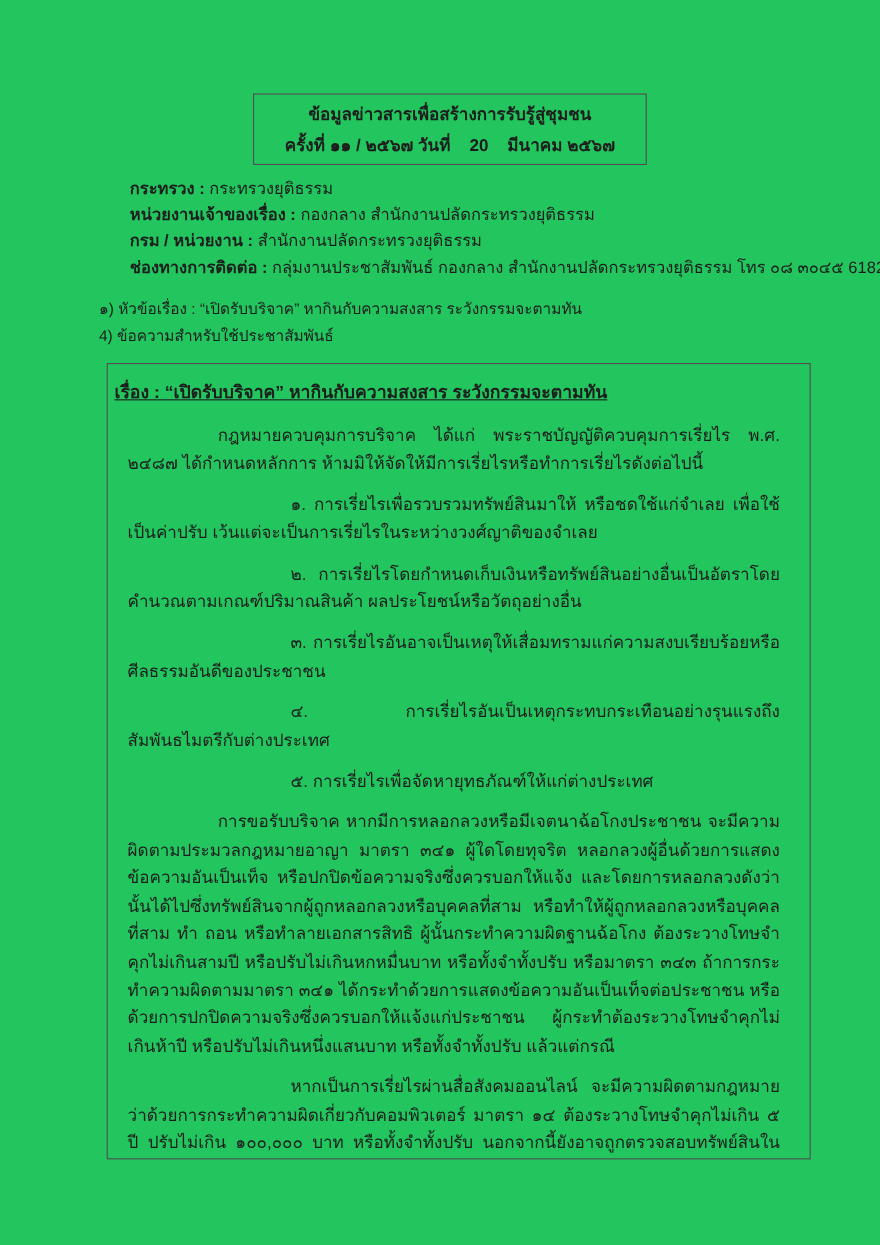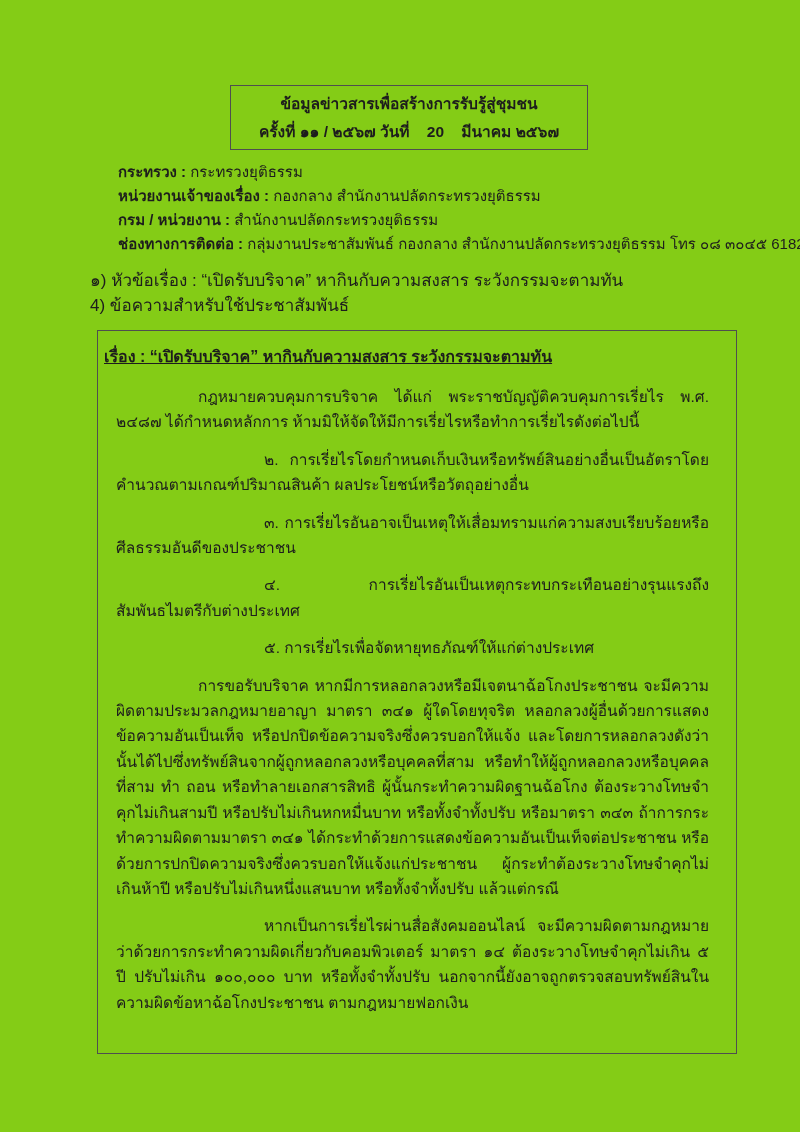--- a/index.html
+++ b/index.html
@@ -1,20 +1,20 @@
 <!DOCTYPE html>
 <html><head>
 <meta charset="utf-8">
 <style>
   html, body { margin: 0; padding: 0; background: #ffffff; }
   .page {
     position: relative;
     width: 800px;
     height: 1132px;
-    background: #84cc16;
+    background: #22c55e;
     font-family: "Liberation Sans", sans-serif;
     color: #1d1d1d;
     overflow: hidden;
   }
   .header-box {
     position: absolute;
     left: 230px; top: 85px;
     width: 356px; height: 63px;
     border: 1px solid #4f4f4f;
     display: flex;
@@ -34,21 +34,21 @@
     font-size: 15px;
     line-height: 24px;
     margin-left: 28px;
   }
   .meta-row { white-space: nowrap; }
   .meta-label { font-weight: bold; }
   .pre-list {
     position: absolute;
     left: 90px; top: 268px;
     width: 660px;
-    font-size: 17px;
+    font-size: 14px;
     line-height: 25px;
   }
   .doc-box {
     position: absolute;
     left: 97px; top: 330px;
     width: 640px; height: 724px;
     border: 1px solid #4f4f4f;
     box-sizing: border-box;
     padding: 13px 15px 0 6px;
     overflow: hidden;
@@ -100,20 +100,21 @@
 
   <div class="pre-list">
     <div>๑) หัวข้อเรื่อง : “เปิดรับบริจาค” หากินกับความสงสาร ระวังกรรมจะตามทัน</div>
     <div>4) ข้อความสำหรับใช้ประชาสัมพันธ์</div>
   </div>
 
   <div class="doc-box">
     <div class="doc-title">เรื่อง : “เปิดรับบริจาค” หากินกับความสงสาร ระวังกรรมจะตามทัน</div>
     <div class="doc-body">
       <p class="ind-md">กฎหมายควบคุมการบริจาค ได้แก่ พระราชบัญญัติควบคุมการเรี่ยไร พ.ศ. ๒๔๘๗ ได้กำหนดหลักการ ห้ามมิให้จัดให้มีการเรี่ยไรหรือทำการเรี่ยไรดังต่อไปนี้</p>
+      <p class="ind-lg">๑. การเรี่ยไรเพื่อรวบรวมทรัพย์สินมาให้ หรือชดใช้แก่จำเลย เพื่อใช้เป็นค่าปรับ เว้นแต่จะเป็นการเรี่ยไรในระหว่างวงศ์ญาติของจำเลย</p>
       <p class="ind-lg">๒. การเรี่ยไรโดยกำหนดเก็บเงินหรือทรัพย์สินอย่างอื่นเป็นอัตราโดยคำนวณตามเกณฑ์ปริมาณสินค้า ผลประโยชน์หรือวัตถุอย่างอื่น</p>
       <p class="ind-lg">๓. การเรี่ยไรอันอาจเป็นเหตุให้เสื่อมทรามแก่ความสงบเรียบร้อยหรือศีลธรรมอันดีของประชาชน</p>
       <p class="ind-lg">๔. การเรี่ยไรอันเป็นเหตุกระทบกระเทือนอย่างรุนแรงถึงสัมพันธไมตรีกับต่างประเทศ</p>
       <p class="ind-lg">๕. การเรี่ยไรเพื่อจัดหายุทธภัณฑ์ให้แก่ต่างประเทศ</p>
       <p class="ind-md">การขอรับบริจาค หากมีการหลอกลวงหรือมีเจตนาฉ้อโกงประชาชน จะมีความผิดตามประมวลกฎหมายอาญา มาตรา ๓๔๑ ผู้ใดโดยทุจริต หลอกลวงผู้อื่นด้วยการแสดงข้อความอันเป็นเท็จ หรือปกปิดข้อความจริงซึ่งควรบอกให้แจ้ง และโดยการหลอกลวงดังว่านั้นได้ไปซึ่งทรัพย์สินจากผู้ถูกหลอกลวงหรือบุคคลที่สาม หรือทำให้ผู้ถูกหลอกลวงหรือบุคคลที่สาม ทำ ถอน หรือทำลายเอกสารสิทธิ ผู้นั้นกระทำความผิดฐานฉ้อโกง ต้องระวางโทษจำคุกไม่เกินสามปี หรือปรับไม่เกินหกหมื่นบาท หรือทั้งจำทั้งปรับ หรือมาตรา ๓๔๓ ถ้าการกระทำความผิดตามมาตรา ๓๔๑ ได้กระทำด้วยการแสดงข้อความอันเป็นเท็จต่อประชาชน หรือด้วยการปกปิดความจริงซึ่งควรบอกให้แจ้งแก่ประชาชน ผู้กระทำต้องระวางโทษจำคุกไม่เกินห้าปี หรือปรับไม่เกินหนึ่งแสนบาท หรือทั้งจำทั้งปรับ แล้วแต่กรณี</p>
       <p class="ind-lg">หากเป็นการเรี่ยไรผ่านสื่อสังคมออนไลน์ จะมีความผิดตามกฎหมายว่าด้วยการกระทำความผิดเกี่ยวกับคอมพิวเตอร์ มาตรา ๑๔ ต้องระวางโทษจำคุกไม่เกิน ๕ ปี ปรับไม่เกิน ๑๐๐,๐๐๐ บาท หรือทั้งจำทั้งปรับ นอกจากนี้ยังอาจถูกตรวจสอบทรัพย์สินในความผิดข้อหาฉ้อโกงประชาชน ตามกฎหมายฟอกเงิน</p>
     </div>
   </div>
 
 </div>

